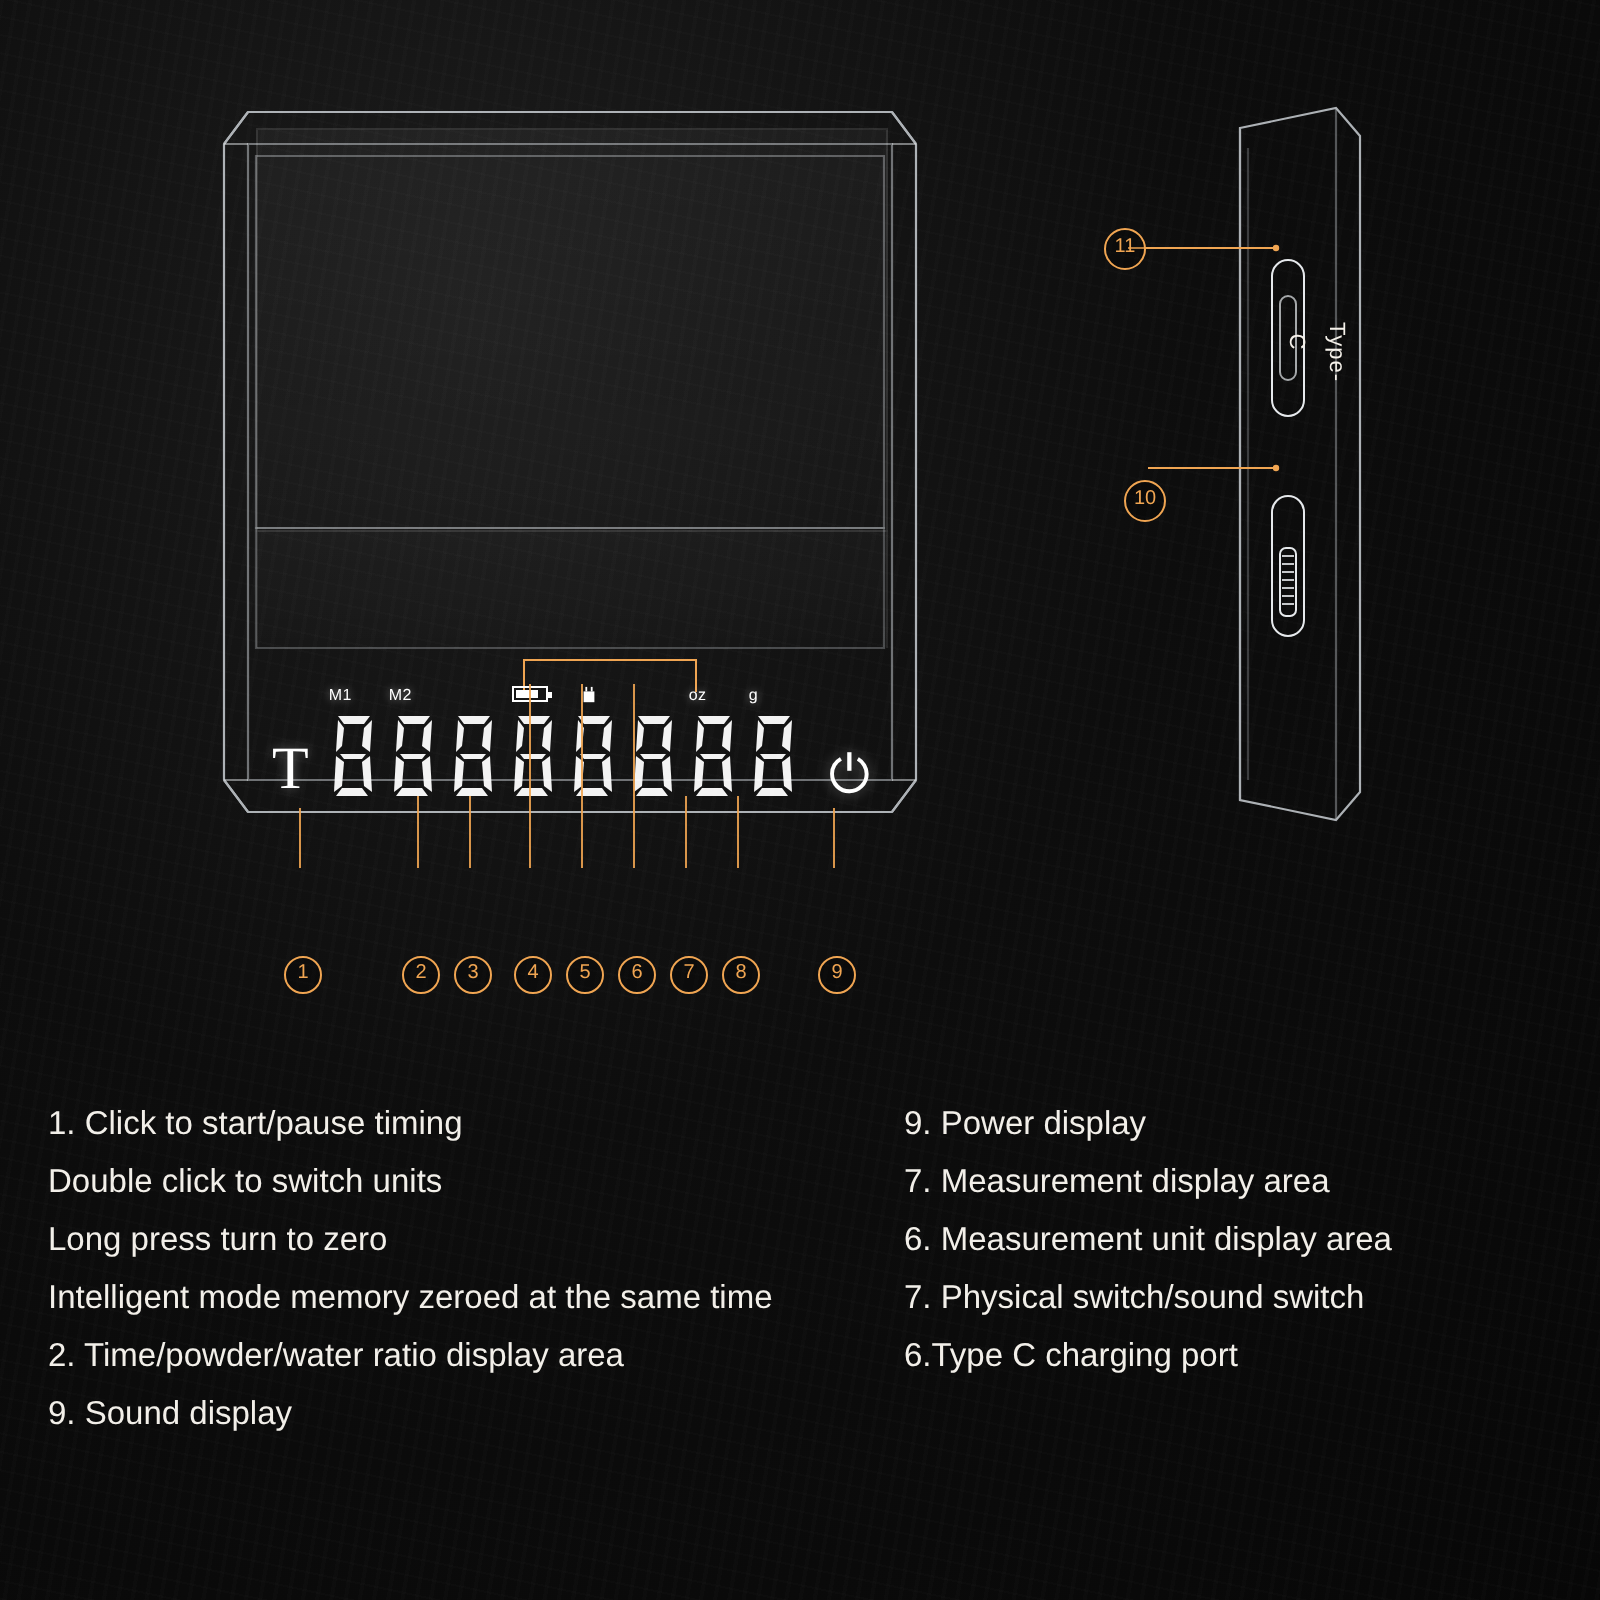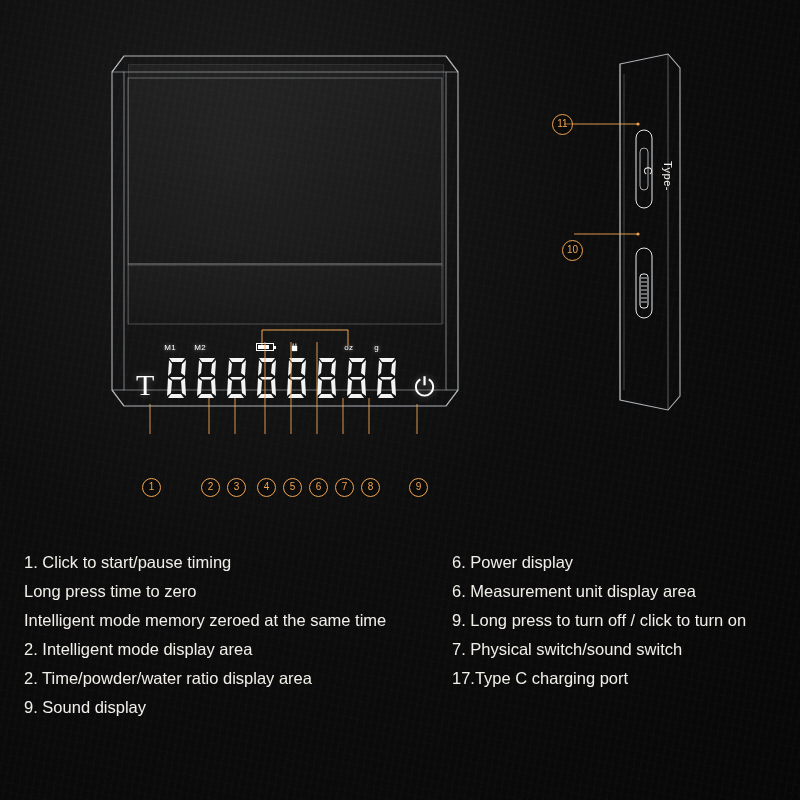--- a/index.html
+++ b/index.html
@@ -319,28 +319,28 @@
       <circle cx="96" cy="182" r="1.6" fill="#f0a552"></circle>
     </svg>
 
     <div class="num wide" style="left:-60px;top:62px;">11</div>
     <div class="num wide" style="left:-50px;top:188px;">10</div>
   </div>
 
   <div class="captions">
     <div class="col left">
       <div class="cap">1. Click to start/pause timing</div>
-      <div class="cap">Long press time to zero</div>
+      <div class="cap">Double click to switch units</div>
+      <div class="cap">Long press turn to zero</div>
       <div class="cap">Intelligent mode memory zeroed at the same time</div>
-      <div class="cap">2. Intelligent mode display area</div>
       <div class="cap">2. Time/powder/water ratio display area</div>
       <div class="cap">9. Sound display</div>
     </div>
     <div class="col right">
-      <div class="cap">6. Power display</div>
+      <div class="cap">9. Power display</div>
+      <div class="cap">7. Measurement display area</div>
       <div class="cap">6. Measurement unit display area</div>
-      <div class="cap">9. Long press to turn off / click to turn on</div>
       <div class="cap">7. Physical switch/sound switch</div>
-      <div class="cap">17.Type C charging port</div>
+      <div class="cap">6.Type C charging port</div>
     </div>
   </div>
 
 </div>
 
 </body></html>

